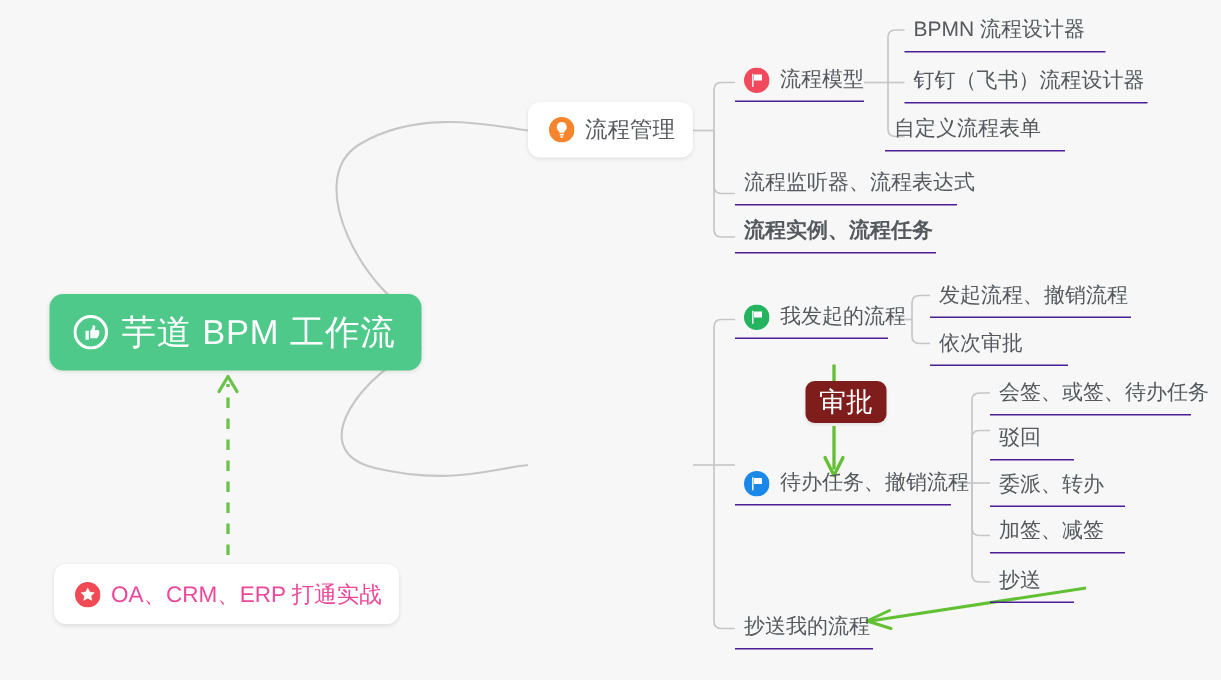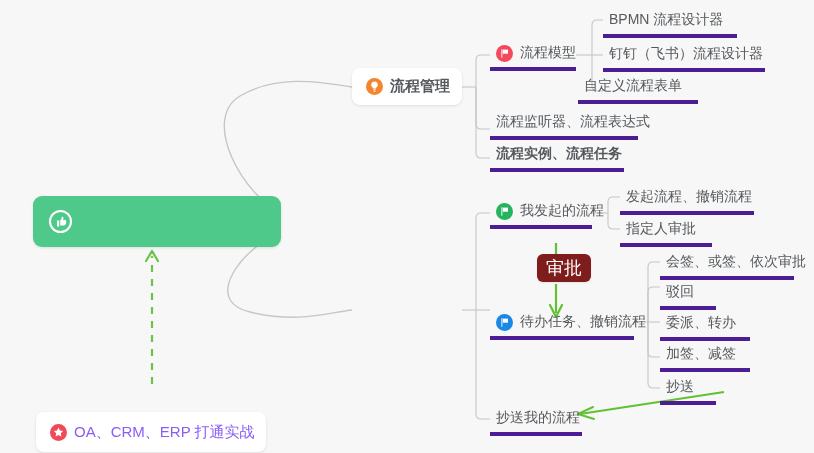--- a/index.html
+++ b/index.html
@@ -44,52 +44,52 @@
     border-radius: 9px;
     padding: 0 16px;
     box-shadow: 0 1px 3px rgba(0,0,0,0.10);
     color: #ffffff;
     font-size: 23px;
     letter-spacing: 0.5px;
   }
   .root-node .label { color:#ffffff; font-size:23px; }
   .float-node {
     left: 36px;
-    top: 412px;
+    top: 376px;
     width: 230px;
     height: 40px;
     background: #ffffff;
     border-radius: 8px;
     padding: 0 14px;
     box-shadow: 0 1px 3px rgba(0,0,0,0.10);
     font-size: 15px;
-    color: #8b5cf6;
+    color: #ec4899;
   }
   .branch-node {
     background: #ffffff;
     border-radius: 8px;
     height: 37px;
     padding: 0 14px;
     box-shadow: 0 1px 3px rgba(0,0,0,0.10);
     font-size: 15px;
     color: #55595d;
   }
-  #branch-process { left: 352px; top: 68px; width: 110px; font-weight: bold; }
+  #branch-process { left: 352px; top: 68px; width: 110px; }
   #branch-approval { left: 352px; top: 291px; width: 110px; }
 
   
   .leaf {
     position: absolute;
     display: flex;
     align-items: flex-end;
     white-space: nowrap;
     font-size: 14px;
     color: #55595d;
     padding: 3px 6px 5px 6px;
-    border-bottom: 4px solid #4c1d95;
+    border-bottom: 1px solid #4c1d95;
     box-sizing: border-box;
     background: transparent;
   }
 
   
   .ic {
     display: inline-block;
     width: 17px; height: 17px;
     border-radius: 50%;
     margin-right: 7px;
@@ -160,20 +160,21 @@
   </svg>
 
   <div class="node root-node">
     <span class="ic ic-lg">
       <svg width="23" height="23" viewBox="0 0 23 23">
         <circle cx="11.5" cy="11.5" r="10.5" fill="#4fc98a" stroke="#ffffff" stroke-width="2"></circle>
         <path d="M8 10.5 h2.2 v6 H8z" fill="#ffffff"></path>
         <path d="M11.2 10.3 c1.1-.6 1.6-1.8 1.5-3.2 .5-.5 1.7-.3 1.8 .9 .05 .8-.25 1.5-.5 2h2.2c.8 0 1.2 .8 .9 1.4 .35 .45 .3 1.2-.25 1.5 .25 .5 .05 1.2-.5 1.45 .1 .7-.35 1.15-1.1 1.15h-4.05z" fill="#ffffff"></path>
       </svg>
     </span>
+    <span class="label">芋道 BPM 工作流</span>
   </div>
 
   <div class="node float-node">
     <span class="ic">
       <svg width="17" height="17" viewBox="0 0 17 17">
         <circle cx="8.5" cy="8.5" r="8.5" fill="#f04a56"></circle>
         <path d="M8.5 3.6 l1.45 2.95 3.25 .47 -2.35 2.3 .55 3.25 -2.9-1.53 -2.9 1.53 .55-3.25 -2.35-2.3 3.25-.47z" fill="#ffffff"></path>
       </svg>
     </span>
     <span>OA、CRM、ERP 打通实战</span>
@@ -201,21 +202,21 @@
     </span>
     <span>流程模型</span>
   </div>
 
   <div class="leaf" style="left:603px; top:8px; width:134px;">
     <span>BPMN 流程设计器</span>
   </div>
   <div class="leaf" style="left:603px; top:42px; width:162px;">
     <span>钉钉（飞书）流程设计器</span>
   </div>
-  <div class="leaf" style="left:578px; top:74px; width:120px;">
+  <div class="leaf" style="left:590px; top:74px; width:120px;">
     <span>自定义流程表单</span>
   </div>
 
   <div class="leaf" style="left:490px; top:110px; width:148px;">
     <span>流程监听器、流程表达式</span>
   </div>
   <div class="leaf" style="left:490px; top:142px; width:134px;font-weight:bold;">
     <span>流程实例、流程任务</span>
   </div>
 
@@ -227,36 +228,36 @@
         <path d="M5.4 4.2 h.95 v8.6 h-.95z" fill="#ffffff"></path>
         <path d="M6.7 4.6 h5.3 v4.1 h-5.3z" fill="#ffffff"></path>
       </svg>
     </span>
     <span>我发起的流程</span>
   </div>
   <div class="leaf" style="left:620px; top:185px; width:134px;">
     <span>发起流程、撤销流程</span>
   </div>
   <div class="leaf" style="left:620px; top:217px; width:92px;">
-    <span>指定人审批</span>
+    <span>依次审批</span>
   </div>
 
   <div class="leaf" style="left:490px; top:310px; width:144px;">
     <span class="ic">
       <svg width="17" height="17" viewBox="0 0 17 17">
         <circle cx="8.5" cy="8.5" r="8.5" fill="#1a88e8"></circle>
         <path d="M5.4 4.2 h.95 v8.6 h-.95z" fill="#ffffff"></path>
         <path d="M6.7 4.6 h5.3 v4.1 h-5.3z" fill="#ffffff"></path>
       </svg>
     </span>
     <span>待办任务、撤销流程</span>
   </div>
 
   <div class="leaf" style="left:660px; top:250px; width:134px;">
-    <span>会签、或签、依次审批</span>
+    <span>会签、或签、待办任务</span>
   </div>
   <div class="leaf" style="left:660px; top:280px; width:56px;">
     <span>驳回</span>
   </div>
   <div class="leaf" style="left:660px; top:311px; width:90px;">
     <span>委派、转办</span>
   </div>
   <div class="leaf" style="left:660px; top:342px; width:90px;">
     <span>加签、减签</span>
   </div>

